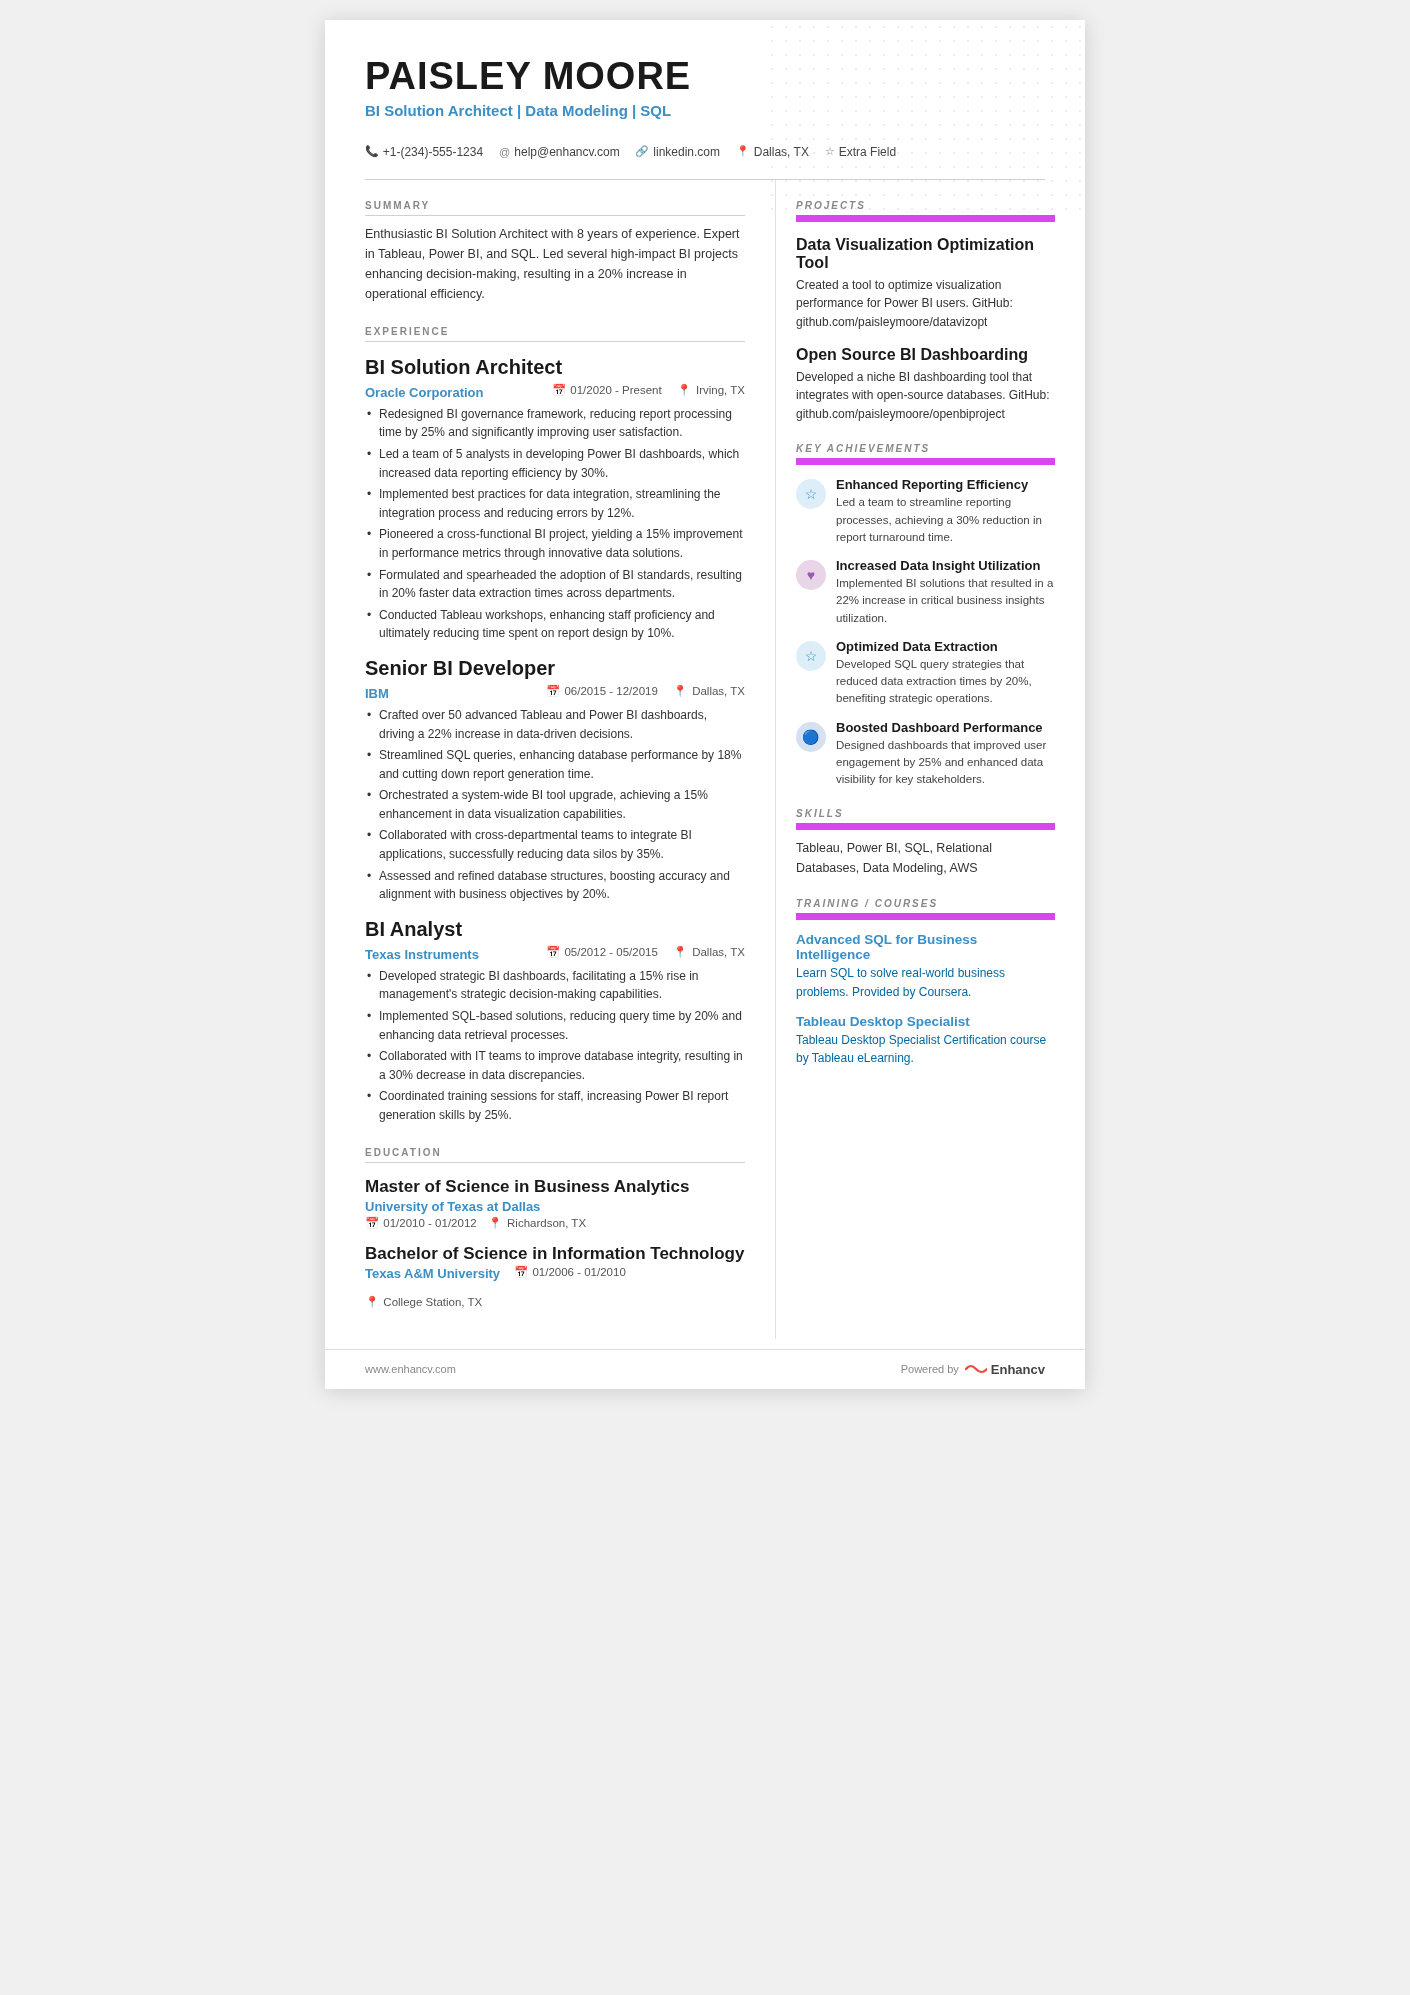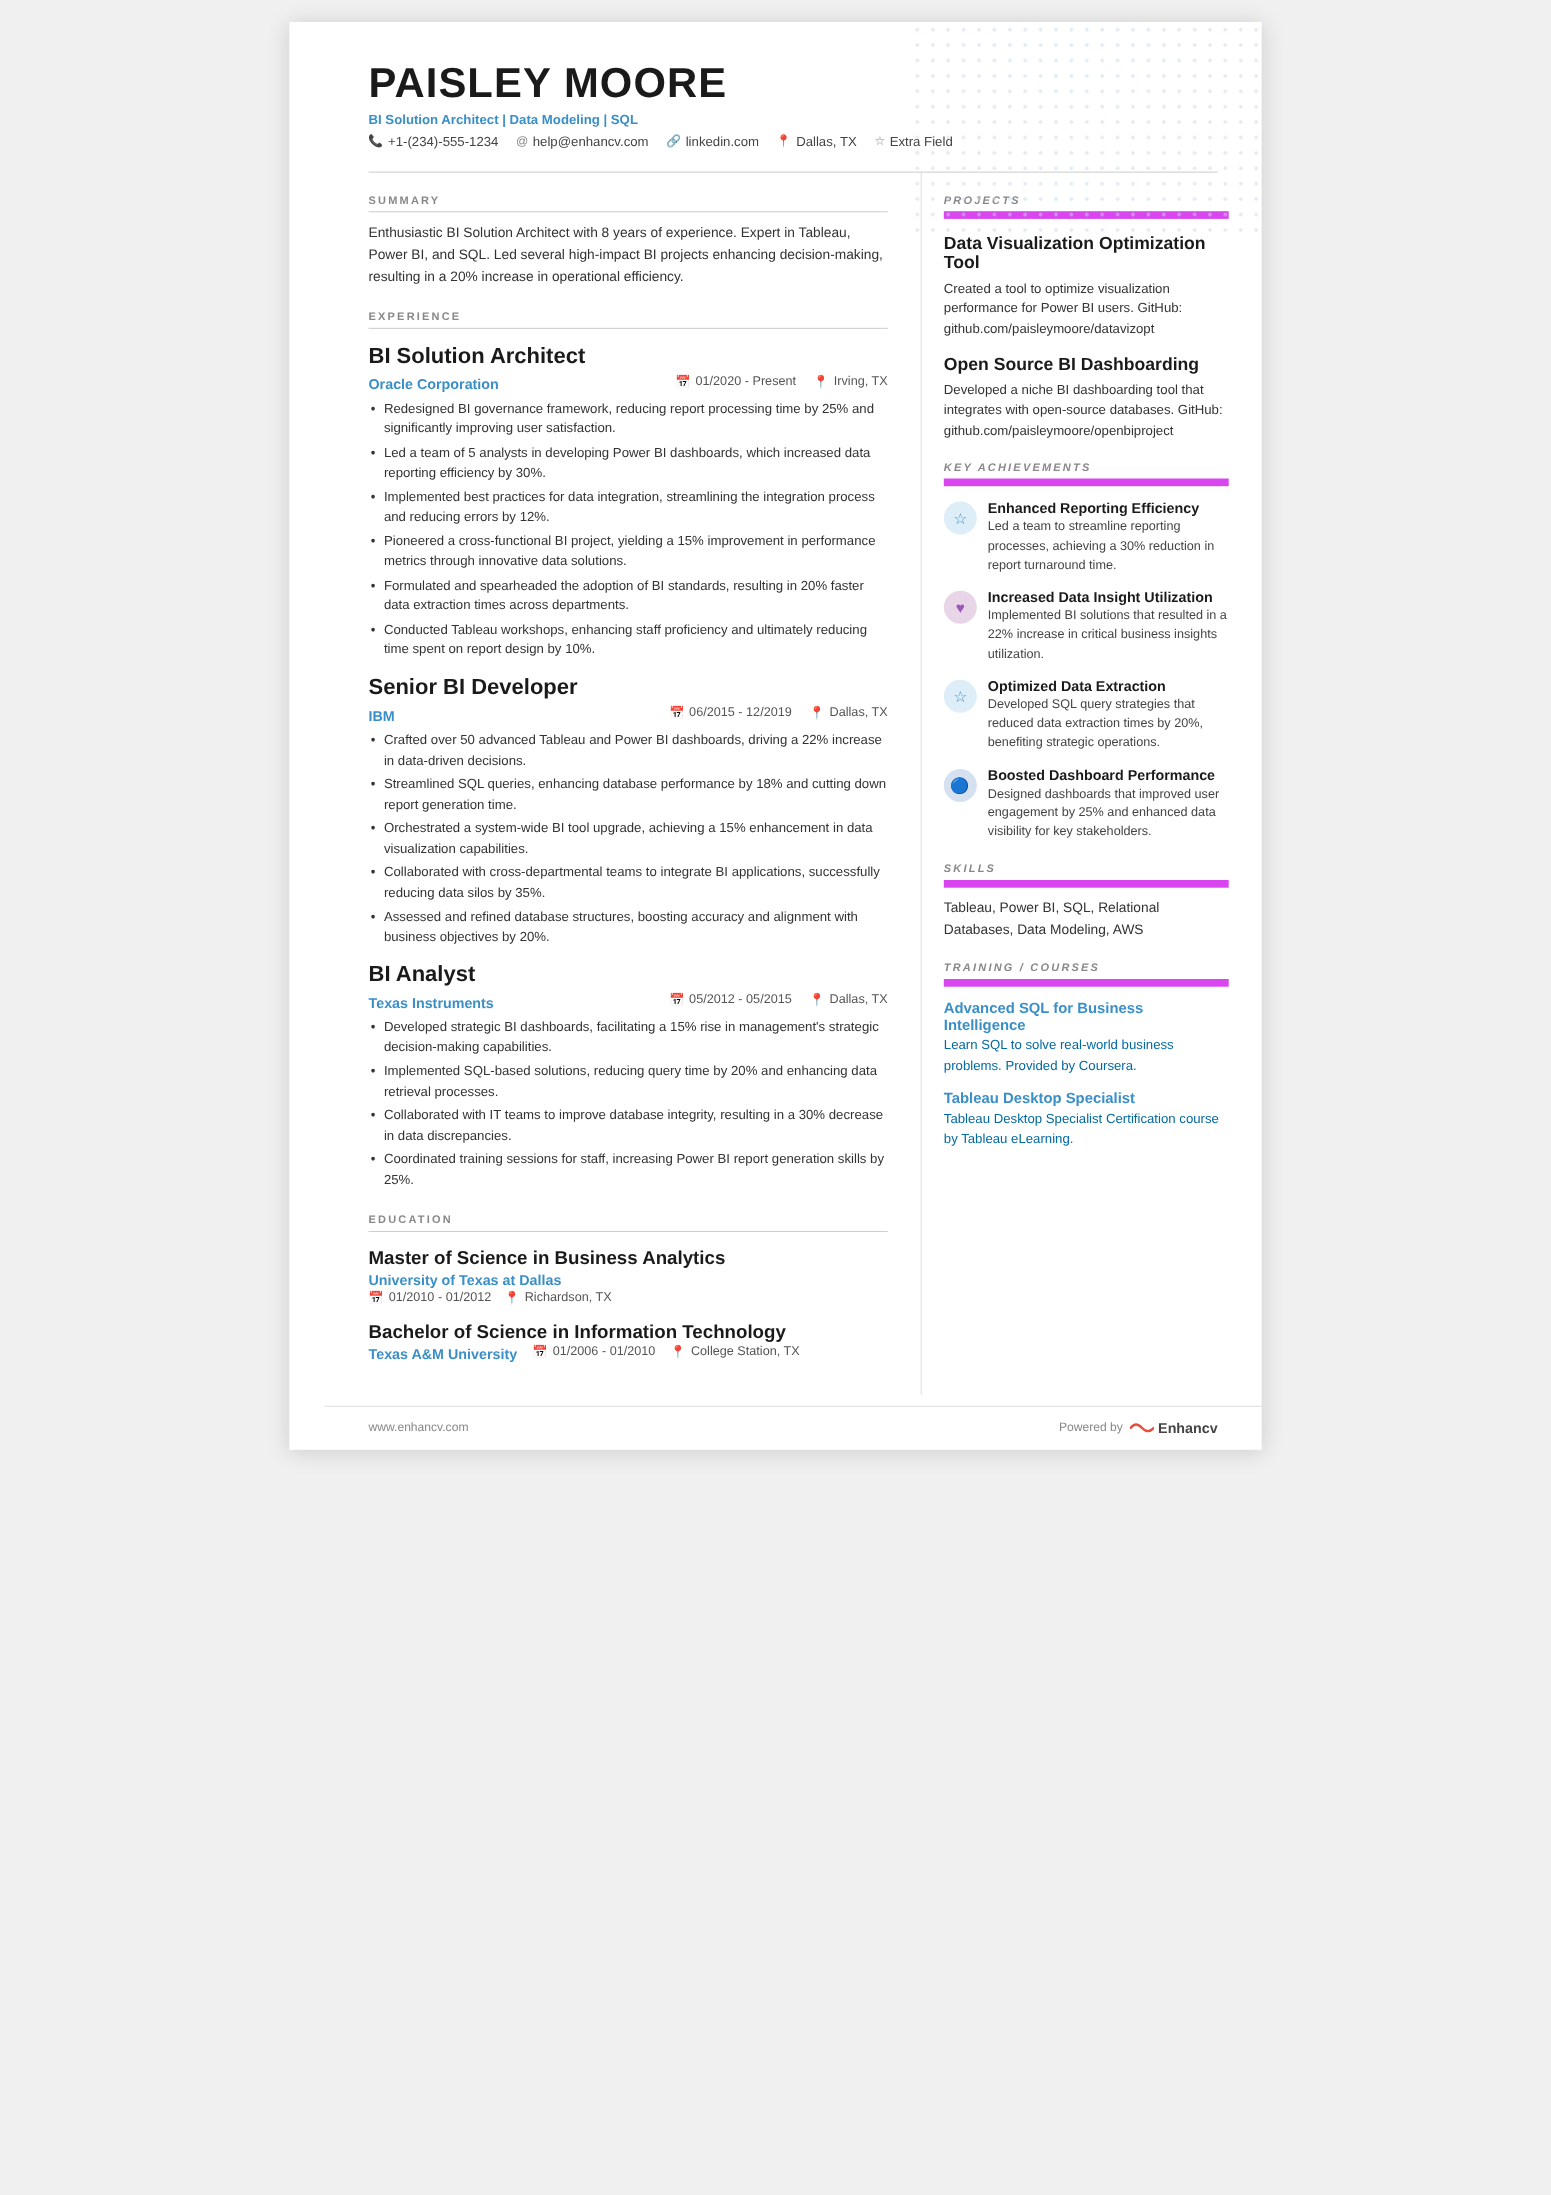--- a/index.html
+++ b/index.html
@@ -6,26 +6,25 @@
     body {
       font-family: 'Arial', sans-serif;
       background: #f0f0f0;
       display: flex;
       justify-content: center;
       align-items: flex-start;
       min-height: 100vh;
       padding: 20px;
     }
     .resume-page {
-      width: 884px;
+      width: 760px;
       min-height: 1290px;
       background: white;
       position: relative;
       box-shadow: 0 2px 20px rgba(0,0,0,0.15);
-      padding-left: 32px;
     }
     .dot-pattern {
       position: absolute;
       top: 0;
       right: 0;
       width: 320px;
       height: 200px;
       background-image: radial-gradient(circle, #c8d8e8 1.5px, transparent 1.5px);
       background-size: 14px 14px;
       opacity: 0.5;
@@ -36,25 +35,25 @@
       z-index: 1;
     }
     .header-name {
       font-size: 38px;
       font-weight: 900;
       color: #1a1a1a;
       letter-spacing: 1px;
       line-height: 1.1;
     }
     .header-title {
-      font-size: 12px;
+      font-size: 15px;
       color: #3a8fc7;
       font-weight: 600;
       margin-top: 4px;
-      margin-bottom: 6px;
+      margin-bottom: 26px;
     }
     .header-contacts {
       display: flex;
       flex-wrap: wrap;
       gap: 16px;
       font-size: 12px;
       color: #444;
     }
     .contact-item {
       display: flex;

